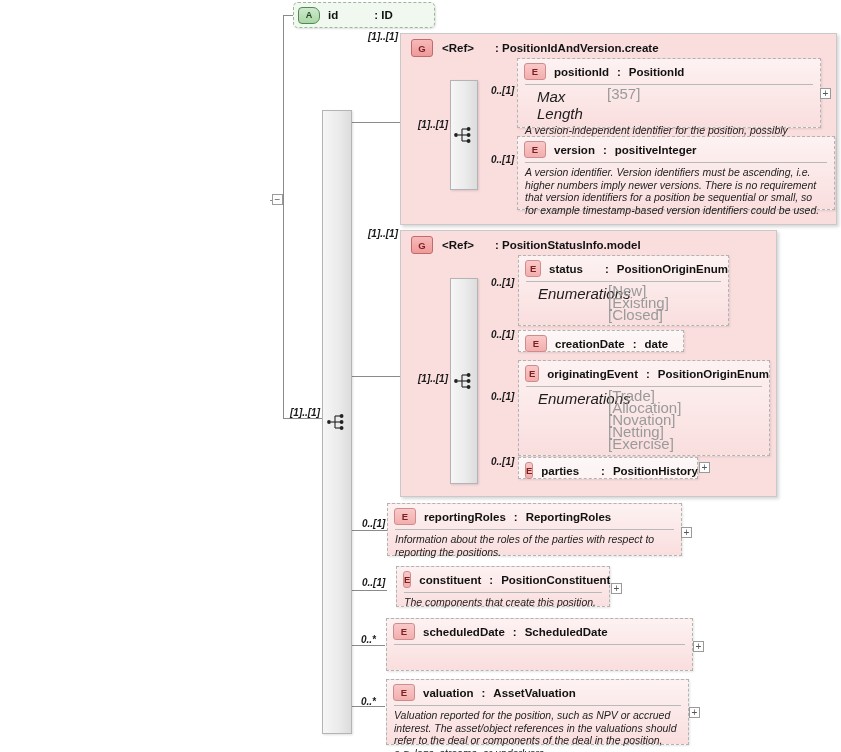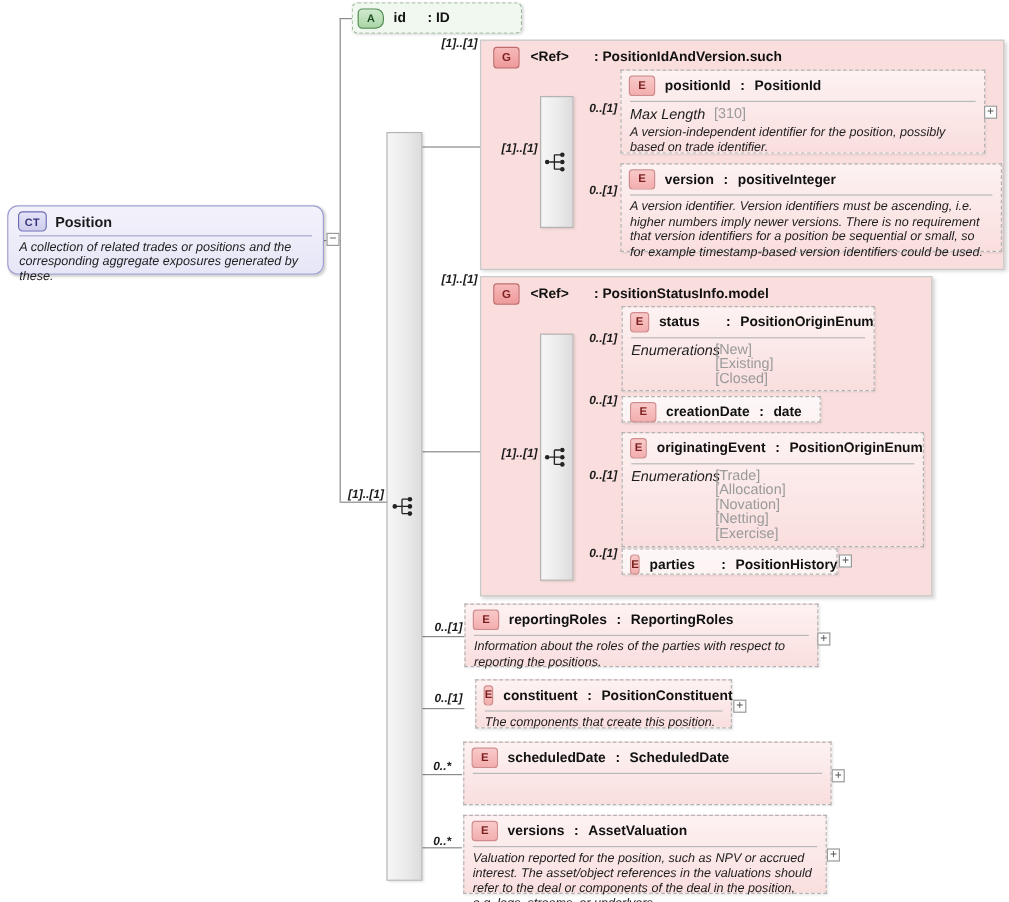--- a/index.html
+++ b/index.html
@@ -51,21 +51,21 @@
     display:flex;align-items:center;padding-left:4px;gap:8px;
     box-shadow:1px 1px 2px rgba(0,0,0,.13);
   }
   .a-badge{
     width:20px;height:15px;border:1px solid #4f8b4f;border-radius:4px 7px 7px 4px;
     background:linear-gradient(to bottom,#cfe9cd,#aad6a7);
     font-size:9px;font-weight:bold;color:#1d4a1d;
     display:flex;align-items:center;justify-content:center;
   }
   .a-name{font-size:11.5px;font-weight:bold;color:#111;}
-  .a-type{font-size:11.5px;font-weight:bold;color:#111;margin-left:10px;}
+  .a-type{font-size:11.5px;font-weight:bold;color:#111;margin-left:28px;}
 
   
   .grp{
     background:#fadede;border:1px solid #c9c9c9;
     box-shadow:2px 2px 3px rgba(0,0,0,.16);
   }
   .grp-hdr{display:flex;align-items:center;gap:9px;padding:5px 0 0 10px;}
   .g-badge{
     width:20px;height:16px;border:1px solid #c06a6a;border-radius:3px;
     background:linear-gradient(to bottom,#f7b9b9,#ef9a9a);
@@ -95,21 +95,21 @@
     width:20px;height:15px;border:1px solid #d08c8c;border-radius:3px;
     background:linear-gradient(to bottom,#f9c9c9,#f3aeae);
     font-size:9.5px;font-weight:bold;color:#7b1f1f;
     display:flex;align-items:center;justify-content:center;
   }
   .e-name{font-size:11.5px;font-weight:bold;color:#111;}
   .e-type{font-size:11.5px;font-weight:bold;color:#111;}
   .e-sep{font-size:11.5px;font-weight:bold;color:#111;}
   .el-rule{height:1px;background:#b9b9b9;margin:1px 7px 3px 7px;}
   .el-doc{font-style:italic;font-size:10.5px;line-height:12.5px;color:#1d1d1d;padding:0 7px 4px 7px;}
-  .facet{display:flex;padding:0 7px 2px 7px;font-size:12px;}
+  .facet{display:flex;padding:0 7px 2px 7px;font-size:15px;margin-left:12px;}
   .facet-lbl{font-style:italic;color:#1d1d1d;width:70px;flex:0 0 70px;}
   .facet-vals{color:#9a9a9a;line-height:12px;}
 
   
   .card{
     position:absolute;font-style:italic;font-weight:bold;font-size:10px;color:#1a1a1a;
     white-space:nowrap;
   }
 </style>
 </head>
@@ -133,28 +133,20 @@
   <div class="ln lnh abs" style="left:428px;top:122px;width:22px;"></div>
   <div class="ln lnh abs" style="left:481px;top:88px;width:36px;"></div>
   <div class="ln lnh abs" style="left:481px;top:157px;width:36px;"></div>
 
   <div class="ln lnh abs" style="left:428px;top:376px;width:22px;"></div>
   <div class="ln lnh abs" style="left:481px;top:290px;width:36px;"></div>
   <div class="ln lnh abs" style="left:481px;top:341px;width:36px;"></div>
   <div class="ln lnh abs" style="left:481px;top:404px;width:36px;"></div>
   <div class="ln lnh abs" style="left:481px;top:468px;width:36px;"></div>
 
-  <div class="abs ct-box">
-    <div class="ct-title">
-      <span class="ct-badge">CT</span>
-      <span class="ct-name">Position</span>
-    </div>
-    <div class="ct-rule"></div>
-    <div class="ct-doc">A collection of related trades or positions and the corresponding aggregate exposures generated by these.</div>
-  </div>
   <div class="abs tgl" style="left:272px;top:194px;">−</div>
 
   <div class="abs attr-box">
     <span class="a-badge">A</span>
     <span class="a-name">id</span>
     <span class="a-type"><span>:</span> <span>ID</span></span>
   </div>
 
   <div class="abs seq" style="left:322px;top:110px;width:30px;height:624px;">
     <svg class="seq-ico" width="22" height="22" viewBox="0 0 22 22">
@@ -168,21 +160,21 @@
       <circle cx="15.6" cy="11" r="1.9" fill="#222"></circle>
       <circle cx="15.6" cy="17" r="1.9" fill="#222"></circle>
     </svg>
   </div>
   <div class="card" style="left:290px;top:407px;">[1]..[1]</div>
 
   <div class="abs grp" style="left:400px;top:33px;width:437px;height:192px;">
     <div class="grp-hdr">
       <span class="g-badge">G</span>
       <span class="g-ref">&lt;Ref&gt;</span>
-      <span class="g-type"><span>:</span> <span>PositionIdAndVersion.such</span></span>
+      <span class="g-type"><span>:</span> <span>PositionIdAndVersion.create</span></span>
     </div>
   </div>
   <div class="card" style="left:368px;top:31px;">[1]..[1]</div>
 
   <div class="abs seq" style="left:450px;top:80px;width:28px;height:110px;">
     <svg class="seq-ico" width="22" height="22" viewBox="0 0 22 22">
       <circle cx="3" cy="11" r="1.9" fill="#222"></circle>
       <line x1="4.8" y1="11" x2="9" y2="11" stroke="#222" stroke-width="1.1"></line>
       <line x1="9" y1="5" x2="9" y2="17" stroke="#222" stroke-width="1.1"></line>
       <line x1="9" y1="5" x2="14" y2="5" stroke="#222" stroke-width="1.1"></line>
@@ -198,21 +190,21 @@
   <div class="abs el" style="left:517px;top:58px;width:304px;height:70px;">
     <div class="el-hdr">
       <span class="e-badge">E</span>
       <span class="e-name">positionId</span>
       <span class="e-sep">:</span>
       <span class="e-type">PositionId</span>
     </div>
     <div class="el-rule"></div>
     <div class="facet">
       <span class="facet-lbl">Max Length</span>
-      <span class="facet-vals">[310]</span>
+      <span class="facet-vals">[357]</span>
     </div>
     <div class="el-doc">A version-independent identifier for the position, possibly based on trade identifier.</div>
   </div>
   <div class="card" style="left:491px;top:85px;">0..[1]</div>
   <div class="abs tgl" style="left:820px;top:88px;">+</div>
 
   <div class="abs el" style="left:517px;top:136px;width:318px;height:74px;">
     <div class="el-hdr">
       <span class="e-badge">E</span>
       <span class="e-name">version</span>
@@ -343,21 +335,21 @@
       <span class="e-type">ScheduledDate</span>
     </div>
     <div class="el-rule"></div>
   </div>
   <div class="card" style="left:361px;top:634px;">0..*</div>
   <div class="abs tgl" style="left:693px;top:641px;">+</div>
 
   <div class="abs el" style="left:386px;top:679px;width:303px;height:66px;">
     <div class="el-hdr">
       <span class="e-badge">E</span>
-      <span class="e-name">versions</span>
+      <span class="e-name">valuation</span>
       <span class="e-sep">:</span>
       <span class="e-type">AssetValuation</span>
     </div>
     <div class="el-rule"></div>
     <div class="el-doc">Valuation reported for the position, such as NPV or accrued interest. The asset/object references in the valuations should refer to the deal or components of the deal in the position, e.g. legs, streams, or underlyers.</div>
   </div>
   <div class="card" style="left:361px;top:696px;">0..*</div>
   <div class="abs tgl" style="left:689px;top:707px;">+</div>
 
 </div>

